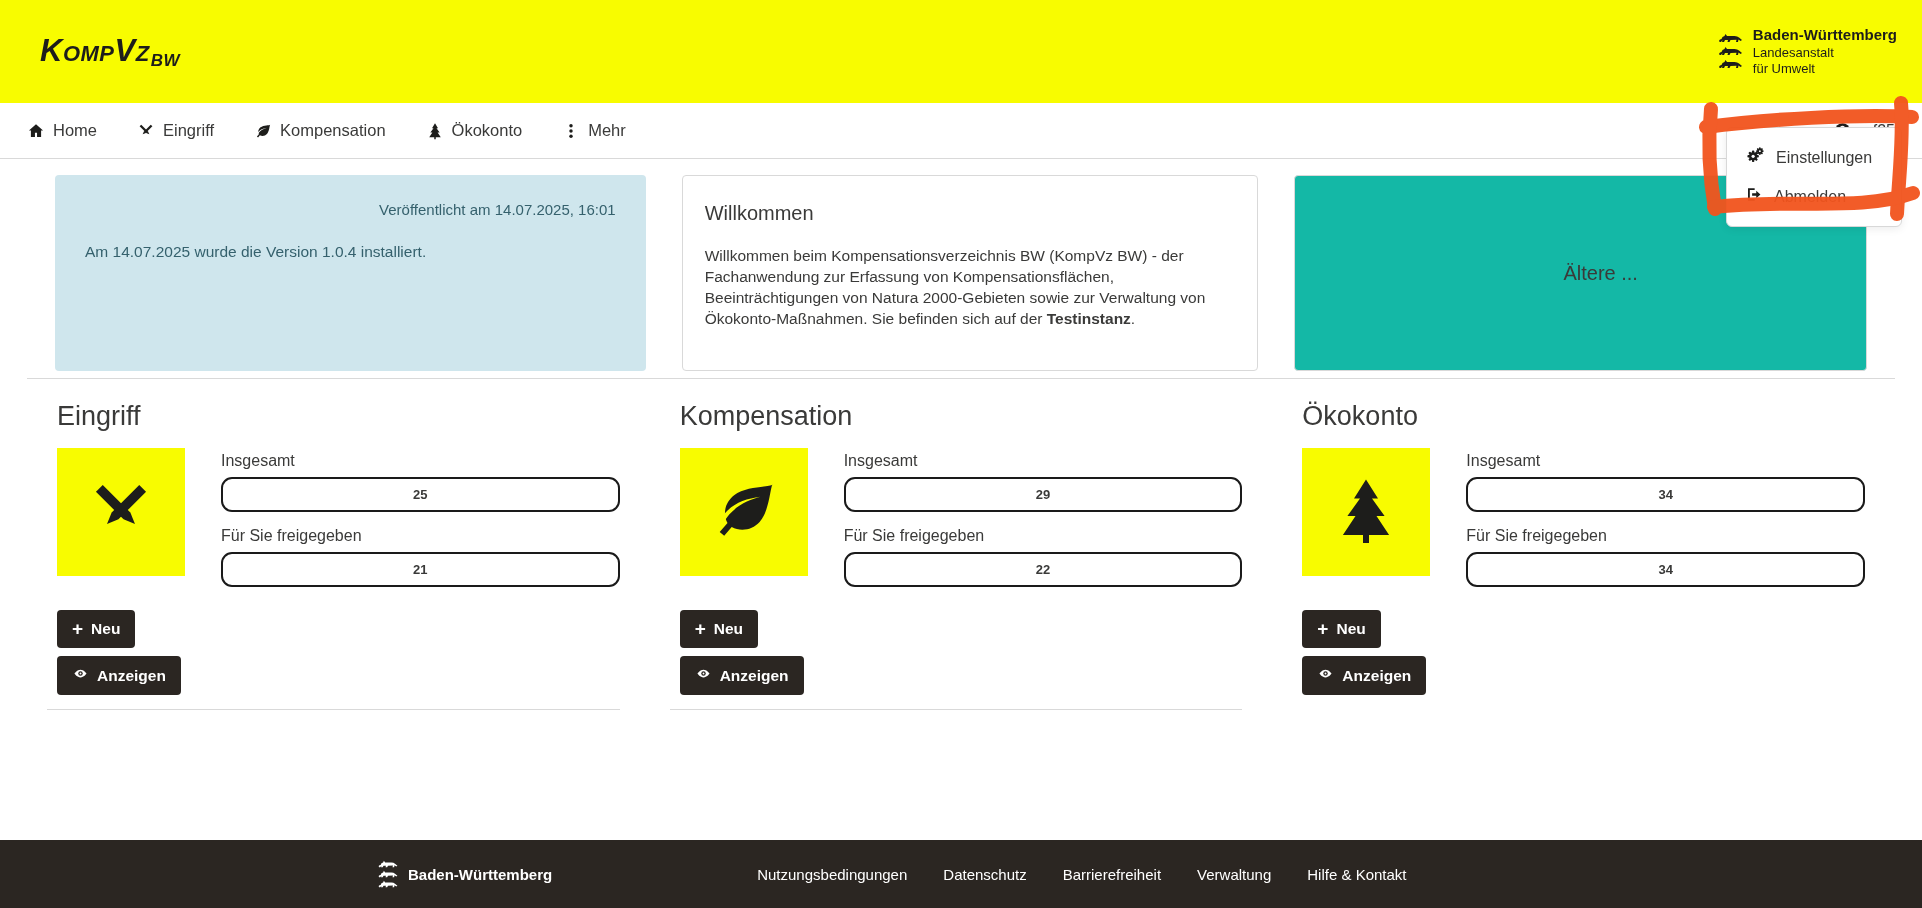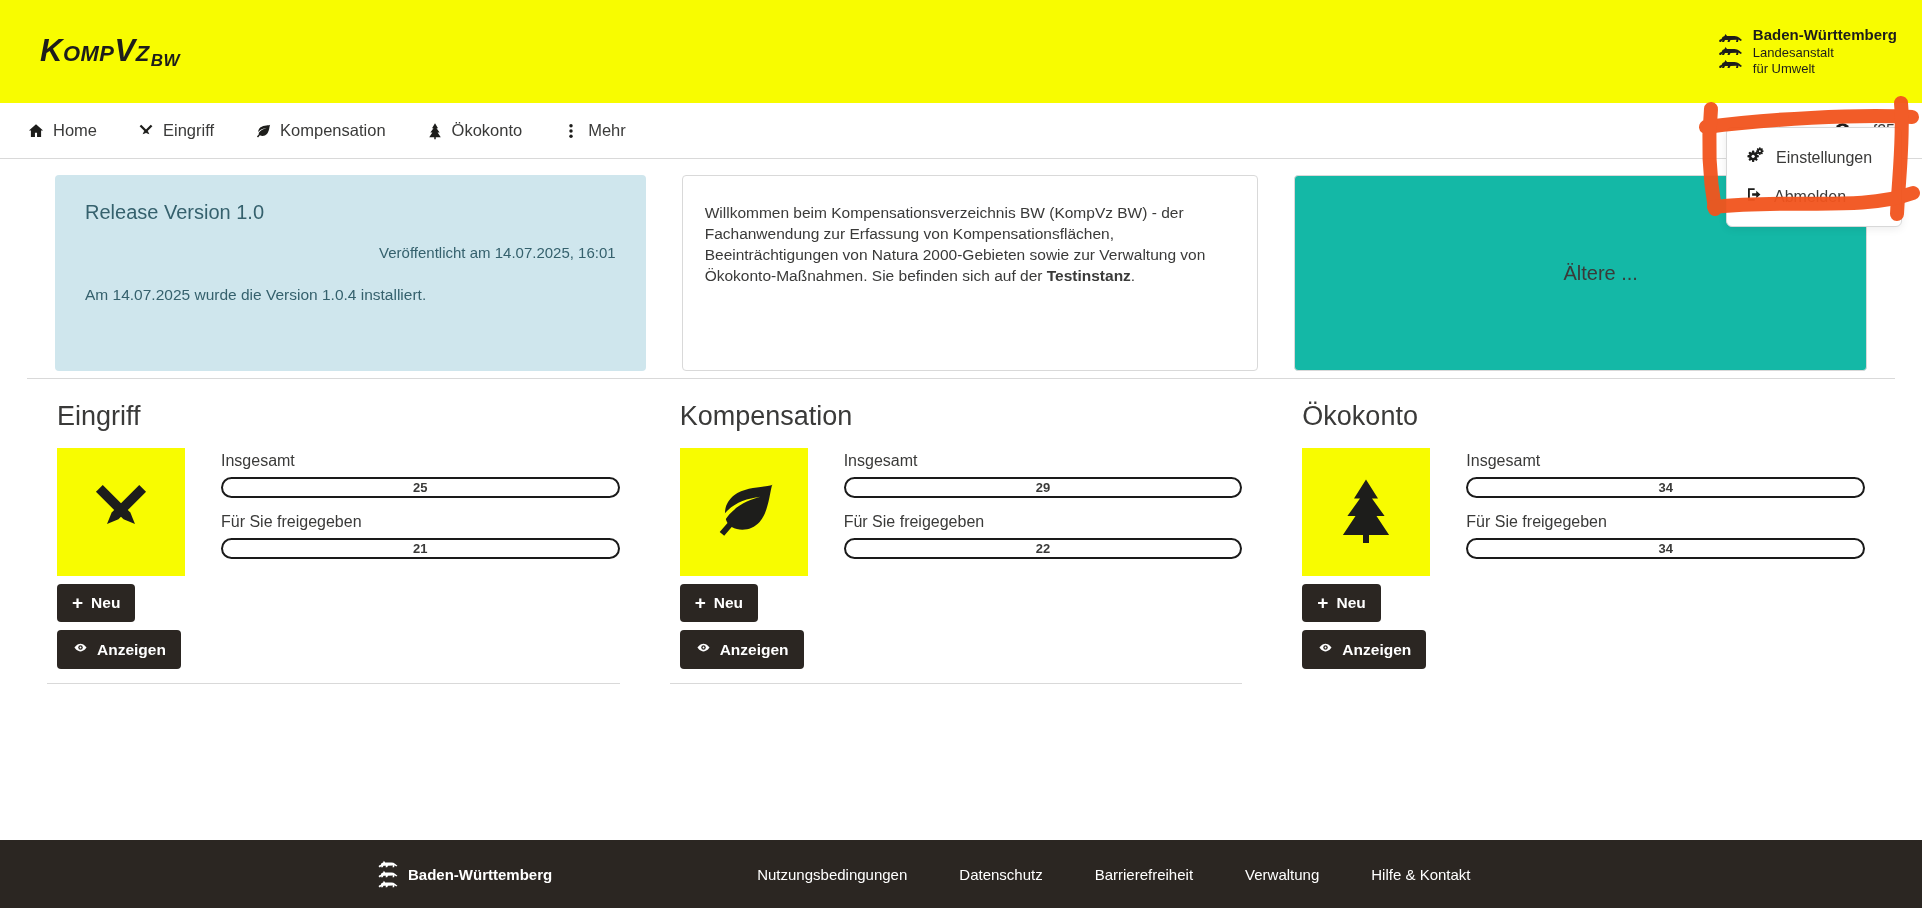--- a/index.html
+++ b/index.html
@@ -51,36 +51,36 @@
   .sectiondivider { border:0; border-top:1px solid #d9d9d9; margin:7px 27px 0; }
   
   .sections { display:flex; padding:0 27px; }
   .section { flex:1; padding:0 30px; }
   .section h2 { font-size:27px; font-weight:normal; margin:22px 0 16px; }
   .section-body { display:flex; gap:36px; }
   .iconbox { width:128px; height:128px; background:#f8fc00; flex:0 0 auto;
              display:flex; align-items:center; justify-content:center; }
   .stats { flex:1; padding-top:4px; }
   .stat-label { font-size:16px; margin-bottom:7px; }
-  .pill { height:21px; border:2px solid #1a1a1a; border-radius:11px; background:#fff;
+  .pill { height:35px; border:2px solid #1a1a1a; border-radius:11px; background:#fff;
           display:flex; align-items:center; justify-content:center;
           font-size:13px; font-weight:bold; margin-bottom:15px; }
   .btn { display:flex; width:max-content; align-items:center; gap:8px;
          background:#2b2622; color:#fff; border:none; border-radius:4px;
          font-family:"Liberation Sans",sans-serif; font-size:15.5px; font-weight:bold;
          padding:10px 15px; margin-top:8px; cursor:pointer; }
   .btn .plus { font-size:19px; font-weight:bold; line-height:14px; }
   .col-divider { border:0; border-top:1px solid #d9d9d9; margin:14px 0 0 -10px; }
   
   .footer { position:absolute; left:0; right:0; bottom:0; height:68px;
             background:#2b2622; color:#fff; display:flex; align-items:center;
             padding-left:377px; }
   .footer-brand { display:flex; align-items:center; gap:9px; font-size:15px; font-weight:bold; }
   .footer-brand .lions { gap:1px; }
-  .footer-links { display:flex; gap:52px; margin-left:205px; }
+  .footer-links { display:flex; gap:36px; margin-left:205px; }
   .footer-link { font-size:15px; color:#fff; cursor:pointer; white-space:nowrap; }
 </style>
 </head>
 <body>
 
 <div class="header">
   <div class="brand"><span class="lg">K</span><span class="sm">OMP</span><span class="lg">V</span><span class="sm">Z</span><span class="bw">BW</span></div>
   <div class="agency">
     <div class="lions">
       <svg width="27" height="11" viewBox="0 0 26 11">
@@ -201,25 +201,25 @@
   <g fill="none" stroke="#f2541d" stroke-width="14" stroke-linecap="round" opacity="0.95">
     <path d="M34 39 C95 31 185 26 240 29"></path>
     <path d="M39 21 C36 52 37 87 43 121"></path>
     <path d="M229 15 C232 47 227 87 225 126"></path>
     <path d="M241 105 C188 124 118 110 42 119"></path>
   </g>
 </svg>
 
 <div class="cards">
   <div class="card release">
-    <h3>Release Version 1.0</h3>
     <div class="meta">Veröffentlicht am 14.07.2025, 16:01</div>
     <div class="body">Am 14.07.2025 wurde die Version 1.0.4 installiert.</div>
   </div>
   <div class="card welcome">
+    <h3>Willkommen</h3>
     <div class="body"><span>Willkommen beim Kompensationsverzeichnis BW (KompVz BW) - der Fachanwendung zur Erfassung von Kompensationsflächen, Beeinträchtigungen von Natura 2000-Gebieten sowie zur Verwaltung von Ökokonto-Maßnahmen. Sie befinden sich auf der </span><b>Testinstanz</b><span>.</span></div>
   </div>
   <div class="card older">
     <span>Ältere ...</span>
   </div>
 </div>
 
 <hr class="sectiondivider">
 
 <div class="sections">

